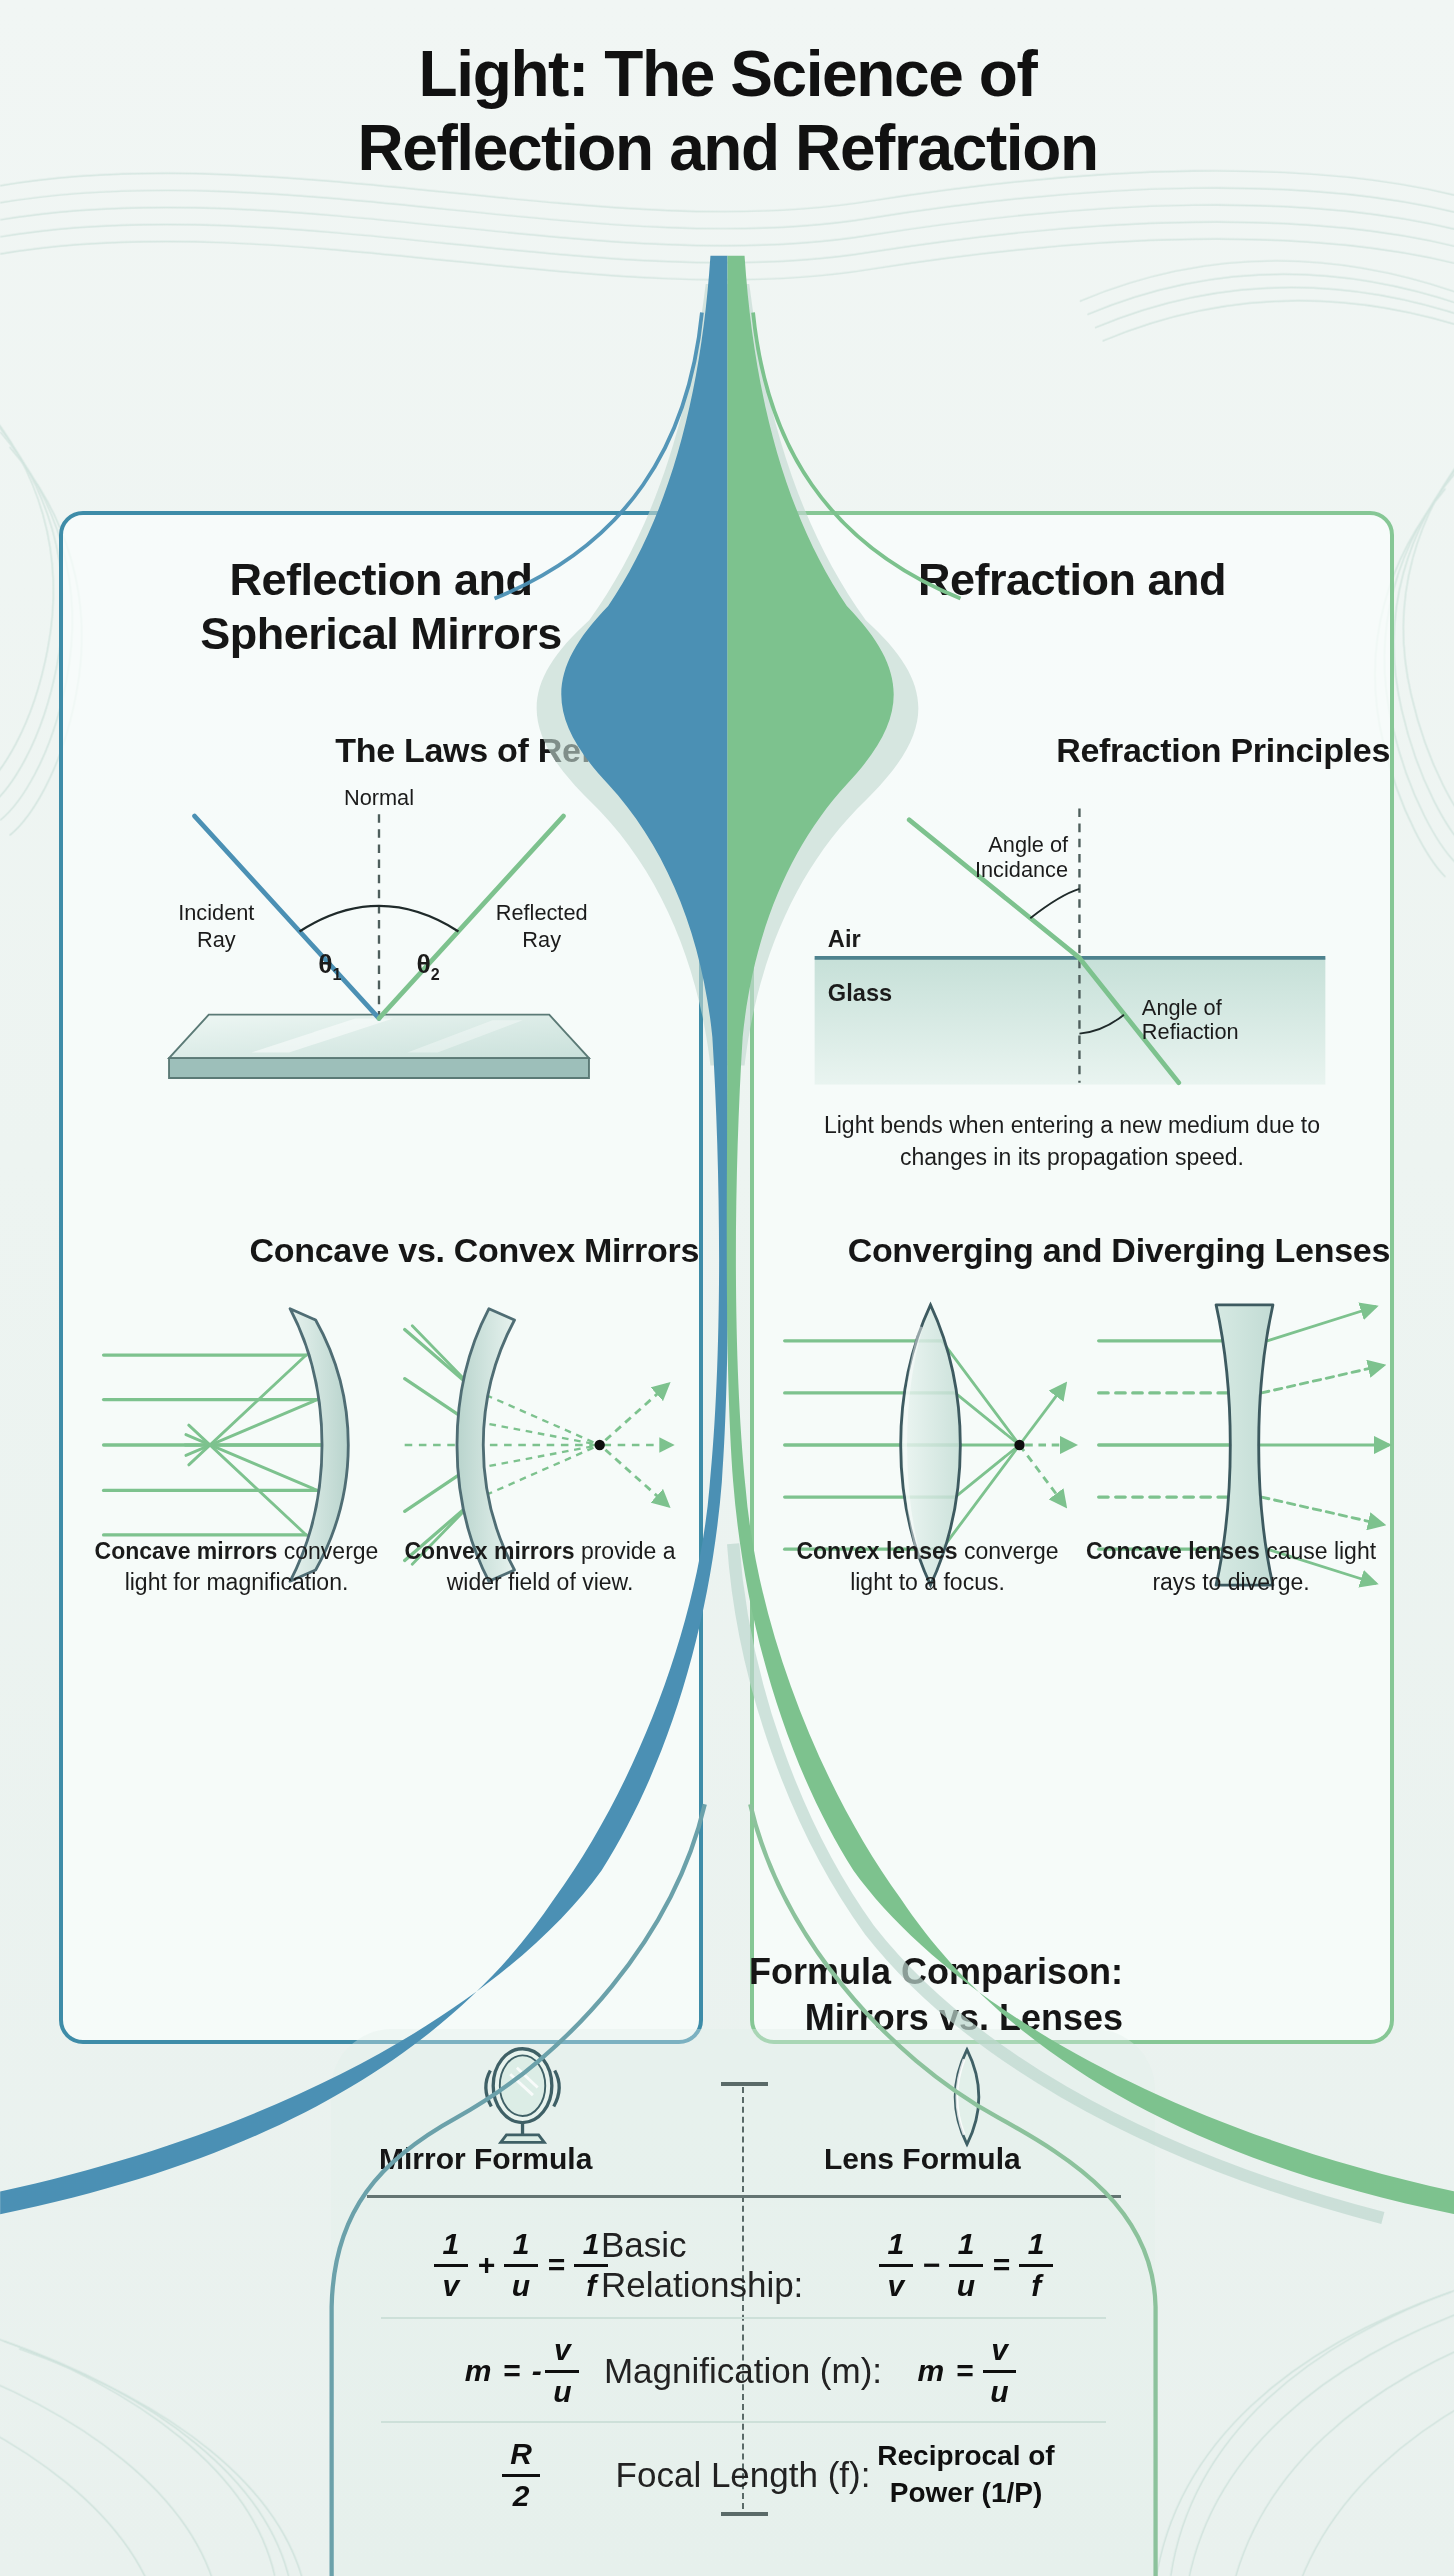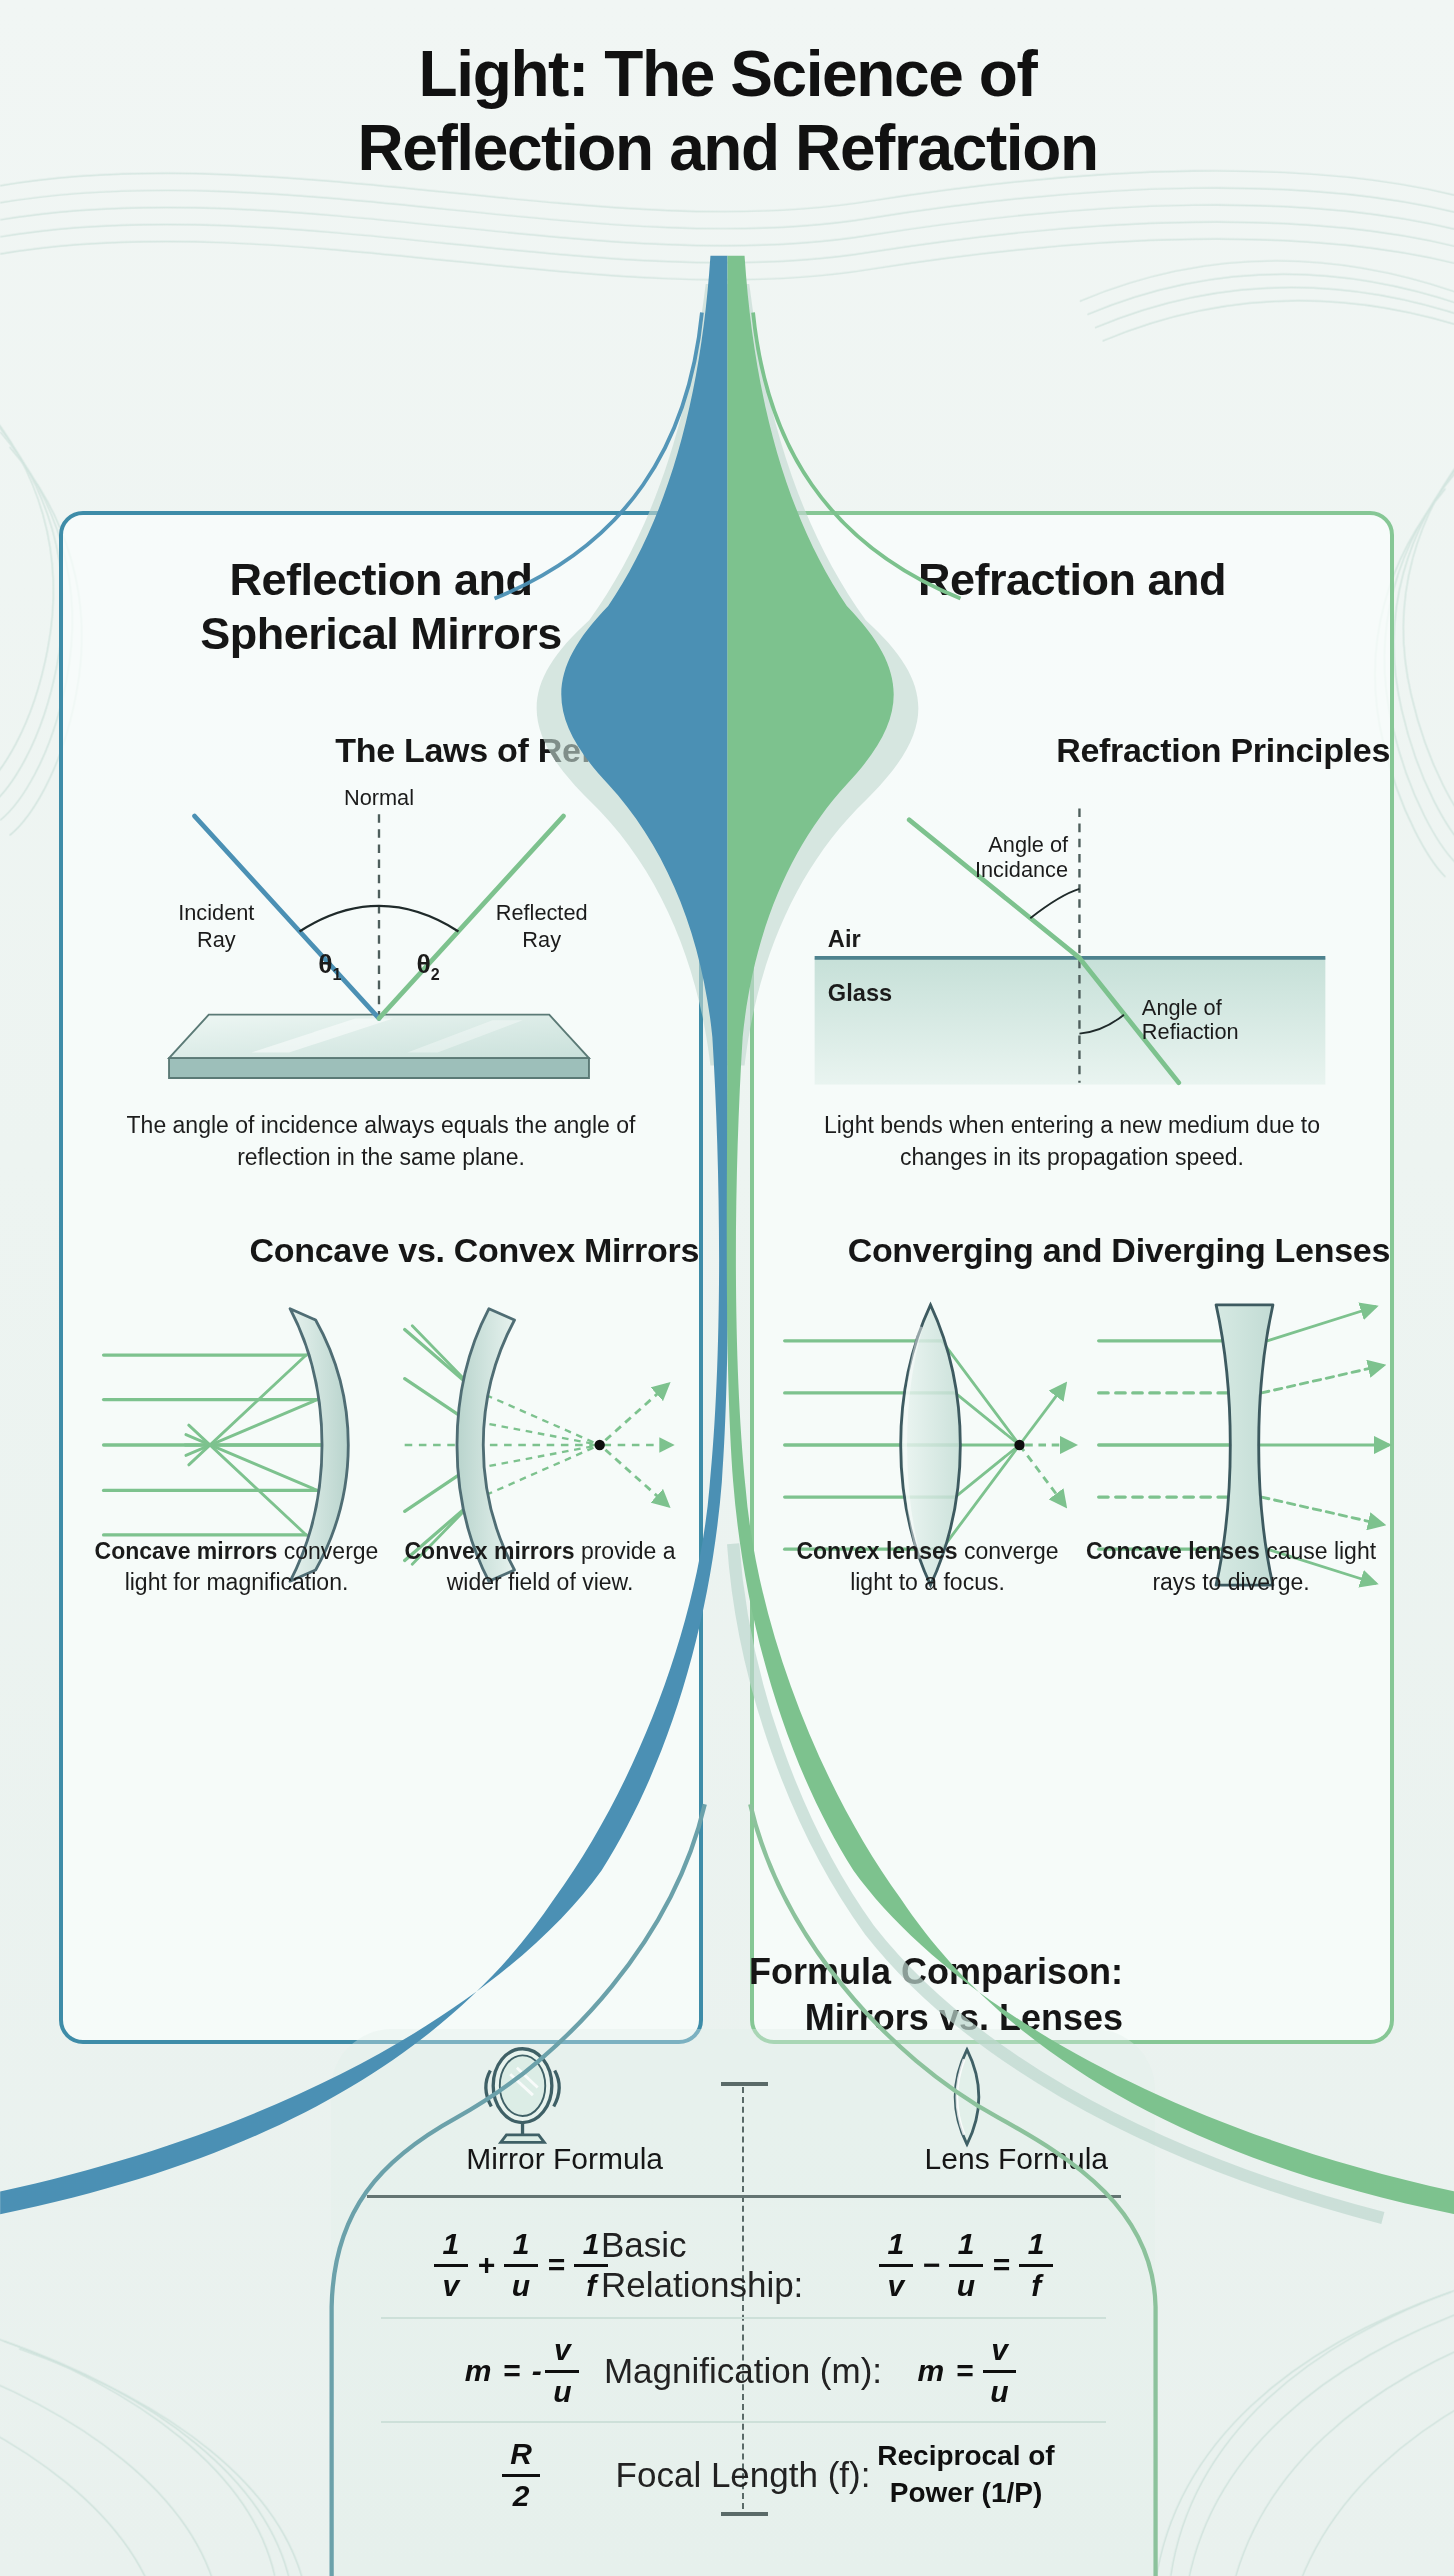--- a/index.html
+++ b/index.html
@@ -17,21 +17,21 @@
       letter-spacing:-0.5px;text-align:center}
   .sh{left:0;width:100%;font-size:34px;font-weight:700;letter-spacing:-0.3px;text-align:right}
   .cap{font-size:23px;line-height:1.38;color:#1d1d1d;text-align:center}
   .dcap{font-size:23px;line-height:1.33;color:#1b1b1b;text-align:center}
   .bld{font-weight:700}
   svg text{font-family:"Liberation Sans",sans-serif;fill:#1b1b1b}
   .t22{font-size:23px}
   .t24{font-size:25px;font-weight:700}
   .tth{font-size:28px;font-weight:700}
   .fp-title{font-size:36px;font-weight:700;line-height:1.28;text-align:right}
-  .colh{font-size:30px;font-weight:400;text-align:right}
+  .colh{font-size:30px;font-weight:700;text-align:left}
   .cell{display:flex;align-items:center;justify-content:center;width:284px;height:81px}
   .lbl{font-size:35px;color:#222}
   .fr{display:inline-flex;flex-direction:column;align-items:center;font-style:italic;
       font-weight:700;font-size:30px;color:#0f0f0f;margin:0 3.8px;line-height:1.1}
   .fr .n{padding:0 8.5px 3.8px;border-bottom:3.3px solid #0f0f0f}
   .fr .d{padding-top:2.8px}
   .fx{font-style:italic;font-weight:700;font-size:30px;color:#0f0f0f;margin:0 5.7px}
   .sep{position:absolute;height:1.9px;background:#cde0d9}
   .rule{position:absolute;height:2.8px;background:#647472}
   .vdash{position:absolute;border-left:2.8px dashed #5a6a68;width:0}
@@ -106,21 +106,20 @@
       <path d="M216,158 Q300,104 384,158" fill="none" stroke="#1f2a2a" stroke-width="2.5"></path>
       <text x="300" y="24" text-anchor="middle" class="t22">Normal</text>
       <text x="128" y="146" text-anchor="middle" class="t22">Incident</text>
       <text x="128" y="174" text-anchor="middle" class="t22">Ray</text>
       <text x="472" y="146" text-anchor="middle" class="t22">Reflected</text>
       <text x="472" y="174" text-anchor="middle" class="t22">Ray</text>
       <text x="248" y="202" text-anchor="middle" class="tth"><tspan>θ</tspan><tspan dy="7" font-size="17">1</tspan></text>
       <text x="352" y="202" text-anchor="middle" class="tth"><tspan>θ</tspan><tspan dy="7" font-size="17">2</tspan></text>
     </svg>
 
-    <div class="abs cap" style="left:53px;top:595px;width:530px">The angle of incidence always equals the angle of reflection in the same plane.</div>
 
     <div class="abs sh" style="top:716px">Concave vs. Convex Mirrors</div>
 
     <svg class="abs" style="left:33px;top:769px" width="284" height="322" viewBox="0 0 300 340">
       <defs>
         <linearGradient id="mg1" x1="0" y1="0" x2="1" y2="0">
           <stop offset="0" stop-color="#e6f2ee"></stop>
             <stop offset="1" stop-color="#b9d4cd"></stop>
         </linearGradient>
       </defs>

